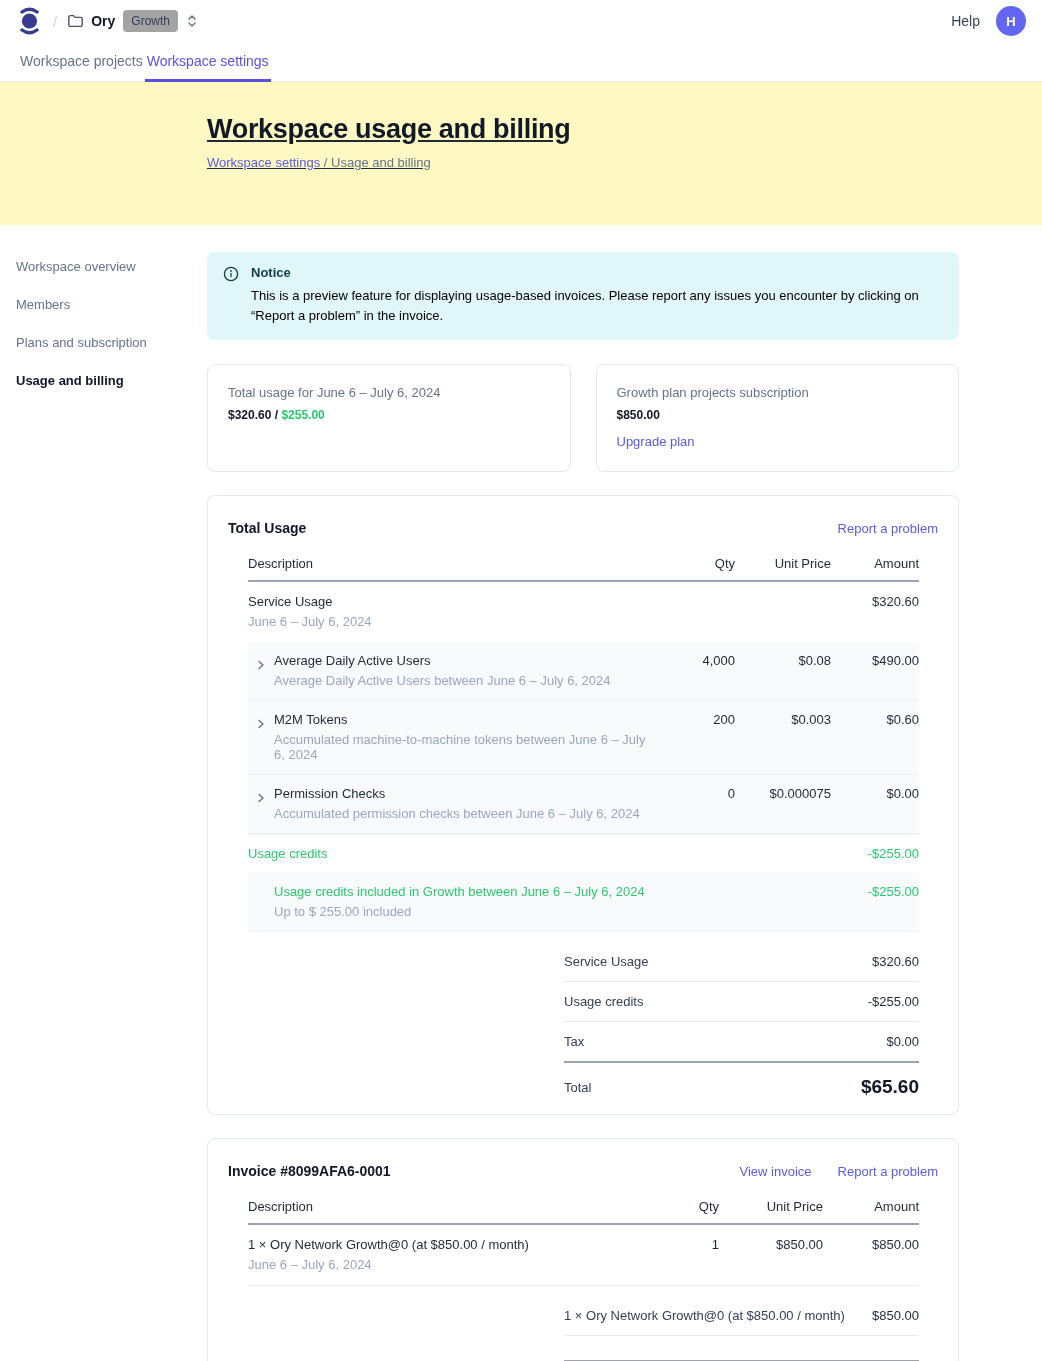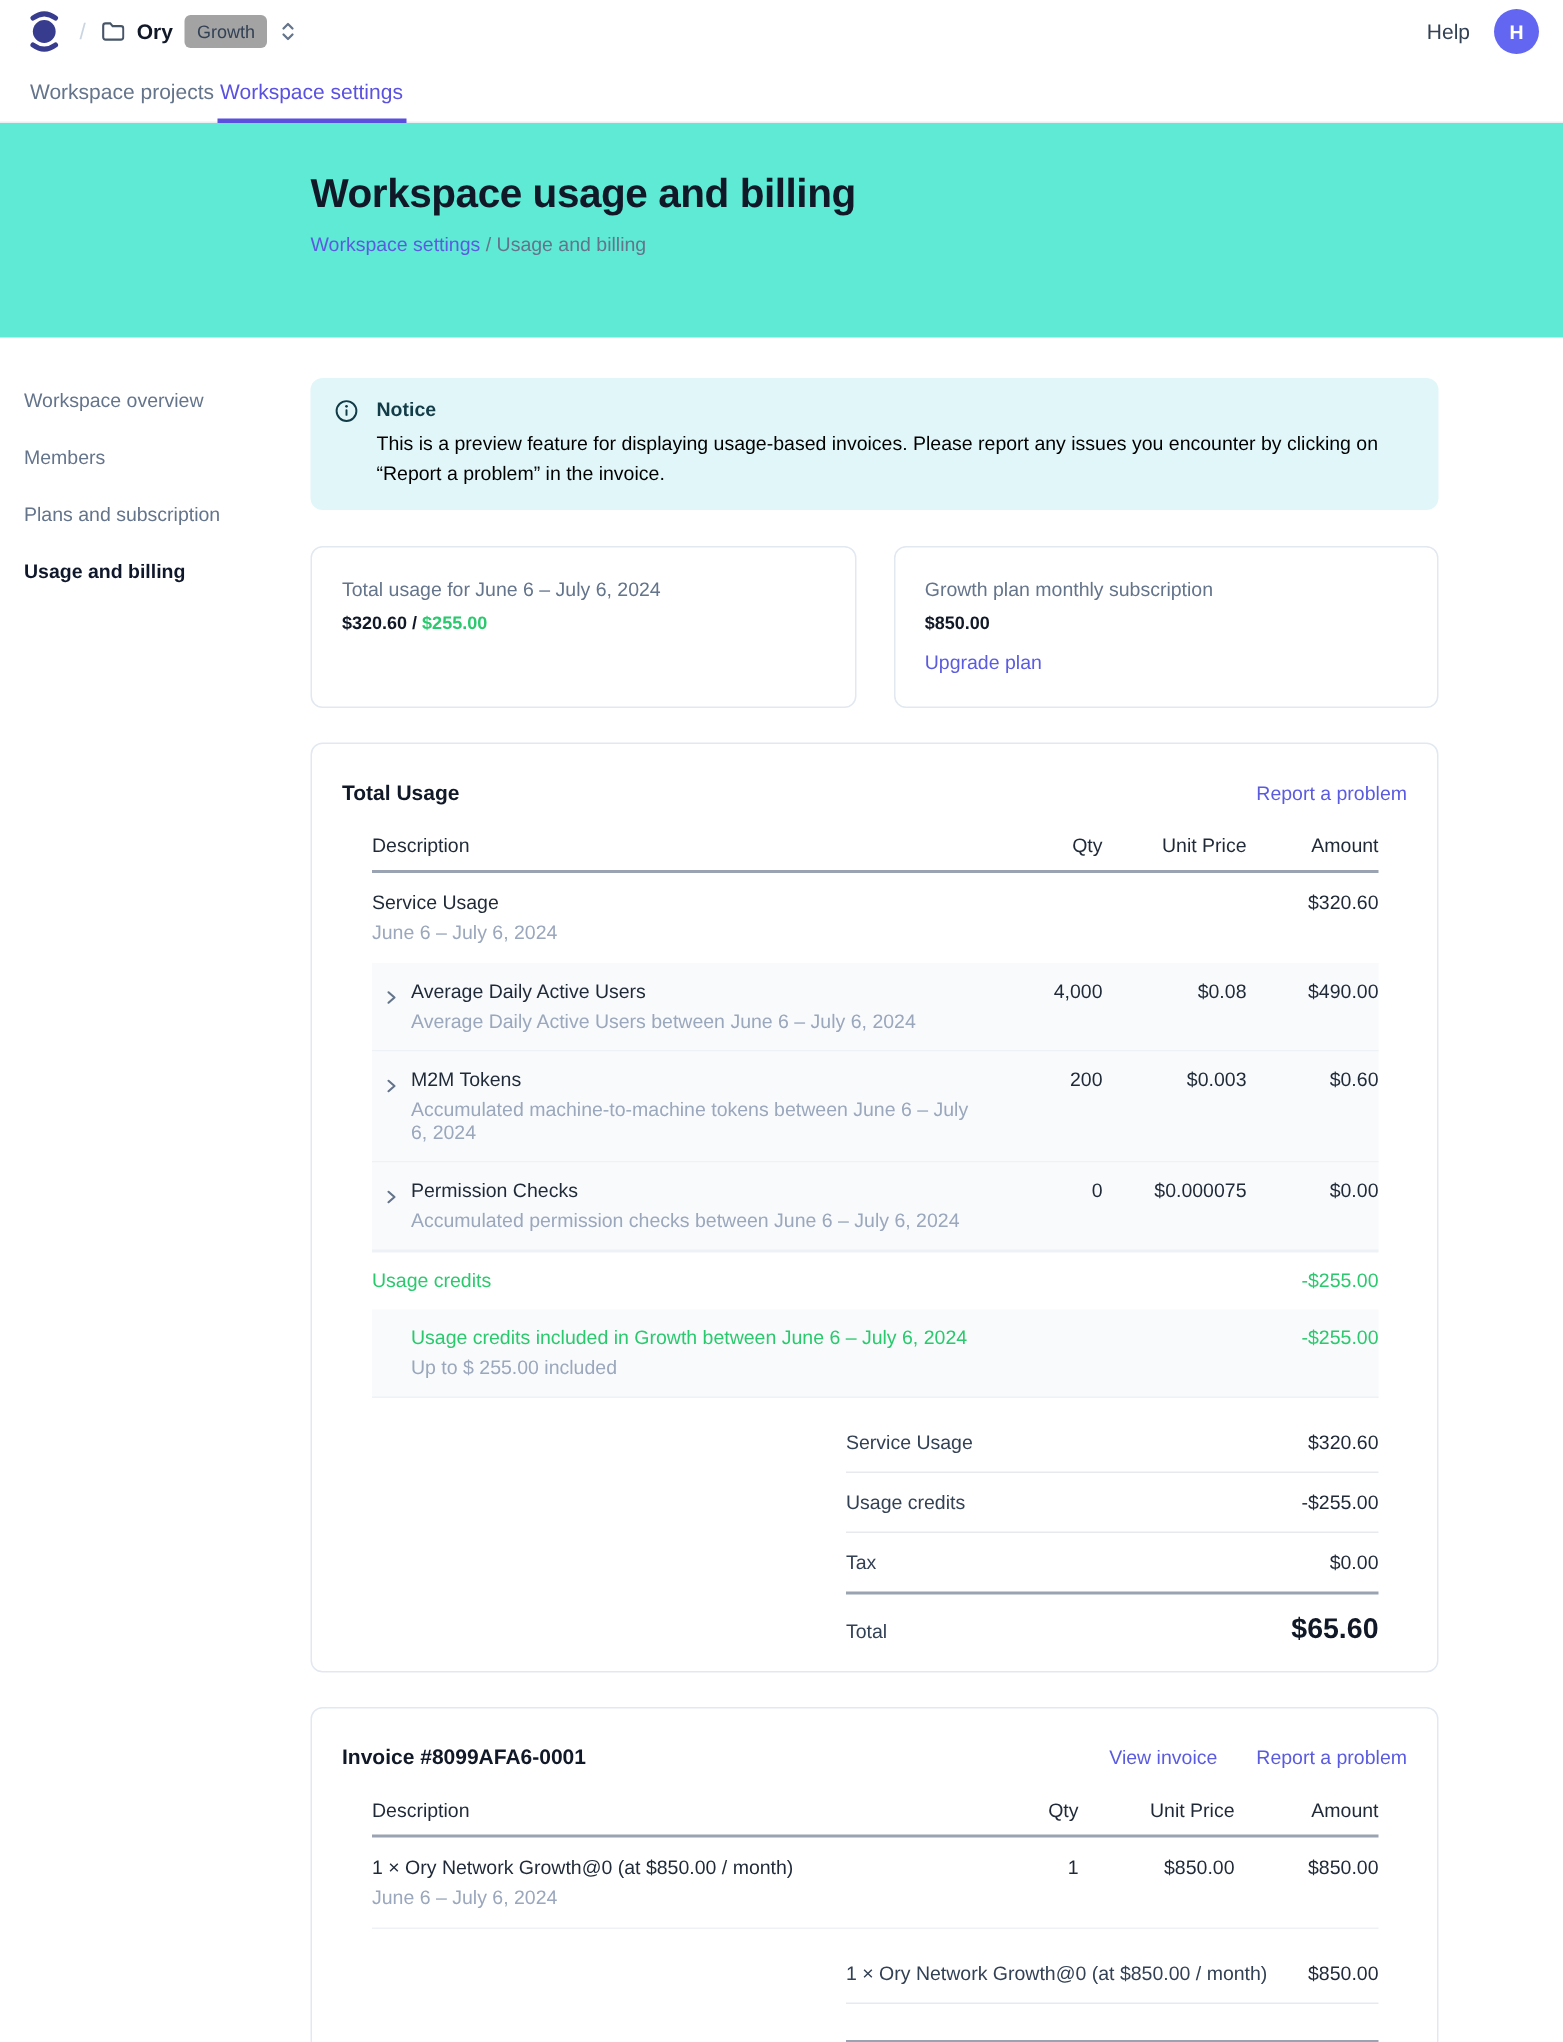--- a/index.html
+++ b/index.html
@@ -22,21 +22,21 @@
   .topbar-right { display:flex; align-items:center; gap:16px; }
   .help-link { font-size:14px; color:#334155; }
   .avatar { width:30px; height:30px; border-radius:50%; background:#6366f1; color:#fff; font-size:13px; font-weight:600; display:flex; align-items:center; justify-content:center; }
 
   
   .tabs { display:flex; padding:0 18px; height:40px; align-items:stretch; border-bottom:1px solid #eceef2; background:#fff; }
   .tab { display:flex; align-items:center; font-size:14px; color:#64748b; border-bottom:3px solid transparent; padding:0 2px; margin-bottom:-1px; }
   .tab.active { color:#5b51e0; border-bottom-color:#5b4fe0; font-weight:500; }
 
   
-  .hero { background:#5eead4; height:143px; padding:32px 0 0 207px; }
+  .hero { background:#fef9c3; height:143px; padding:32px 0 0 207px;text-decoration:underline; }
   .hero h1 { font-size:27px; font-weight:700; color:#111827; letter-spacing:-0.3px; }
   .hero .crumbs { margin-top:10px; font-size:13px; color:#64748b; }
   .hero .crumbs a { color:#5b5be0; }
 
   
   .main { display:flex; padding:27px 0 16px 16px; }
   .sidebar { width:191px; padding-top:2px; }
   .sidebar-item { font-size:13px; color:#64748b; margin-bottom:13px; cursor:pointer; line-height:1.0; }
   .sidebar-item { padding:6px 0; }
   .sidebar-item.active { color:#0f172a; font-weight:700; }
@@ -169,21 +169,21 @@
         <div class="notice-body">This is a preview feature for displaying usage-based invoices. Please report any issues you encounter by clicking on “Report a problem” in the invoice.</div>
       </div>
     </div>
 
     <div class="cards">
       <div class="card sum-card">
         <div class="sum-label">Total usage for June 6 – July 6, 2024</div>
         <div class="sum-value"><span>$320.60</span><span> / </span><span class="credit">$255.00</span></div>
       </div>
       <div class="card sum-card">
-        <div class="sum-label">Growth plan monthly subscription</div>
+        <div class="sum-label">Growth plan projects subscription</div>
         <div class="sum-value">$850.00</div>
         <a class="upgrade-link">Upgrade plan</a>
       </div>
     </div>
 
     <div class="card big-card">
       <div class="card-head">
         <div class="card-title">Total Usage</div>
         <div class="card-links">
           <a>Report a problem</a>

